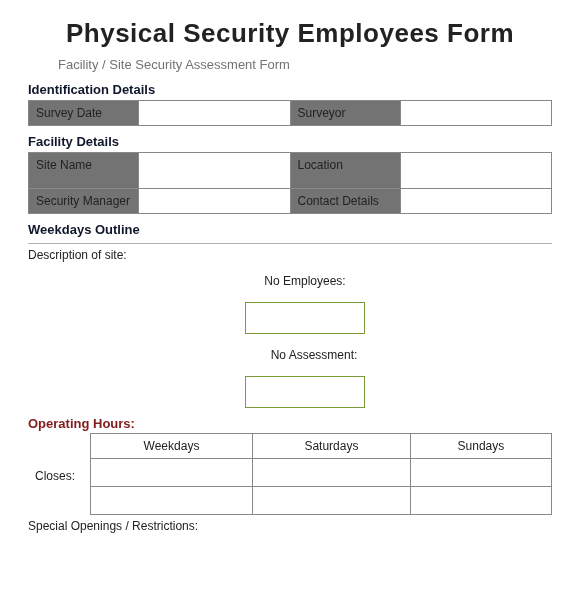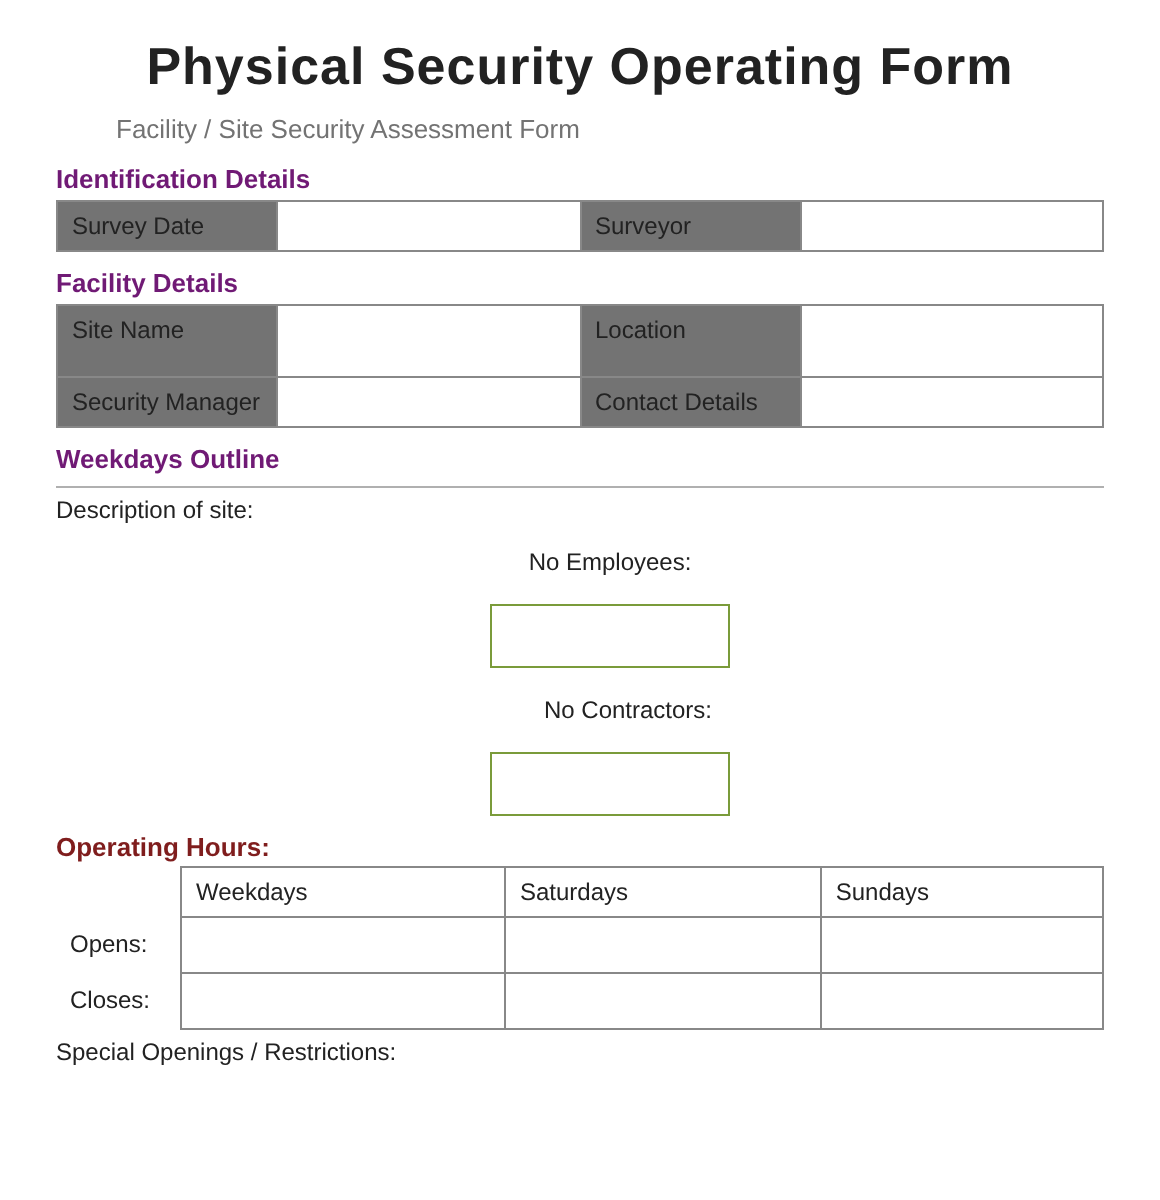--- a/index.html
+++ b/index.html
@@ -23,21 +23,21 @@
       margin-bottom: 8px;
       letter-spacing: 0.5px;
     }
     .subtitle {
       font-size: 13px;
       margin-left: 30px;
       margin-bottom: 10px;
       color: #737373;
     }
     .section-label {
-      color: #701a75;
+      color: #0f172a;
       font-weight: bold;
       font-size: 13px;
       margin-bottom: 3px;
       margin-top: 8px;
     }
     .form-table {
       width: 100%;
       border-collapse: collapse;
       margin-bottom: 6px;
     }
@@ -96,21 +96,21 @@
     }
     .op-table {
       width: 100%;
       border-collapse: collapse;
       margin-left: 0;
     }
     .op-table td, .op-table th {
       border: 1px solid #888;
       padding: 5px 7px;
       font-size: 12px;
-      text-align: left;
+      text-align: center;
       min-width: 60px;
     }
     .op-table th {
       background: #fff;
       font-weight: normal;
     }
     .op-outer {
       display: flex;
       flex-direction: row;
       align-items: flex-start;
@@ -120,21 +120,21 @@
       padding: 5px 7px;
     }
     .special-label {
       font-size: 12px;
       margin-top: 4px;
     }
   </style>
 </head>
 <body>
 
-<h1 class="page-title">Physical Security Operating Form</h1>
+<h1 class="page-title">Physical Security Employees Form</h1>
 <p class="subtitle">Facility / Site Security Assessment Form</p>
 
 <div class="section-label">Identification Details</div>
 <table class="form-table">
   <tbody>
       <tr>
     <td class="label">Survey Date</td>
     <td class="value"></td>
     <td class="label">Surveyor</td>
     <td class="value"></td>
@@ -160,30 +160,29 @@
 </tbody>
   </table>
 
 <div class="section-label">Weekdays Outline</div>
 <hr class="divider">
 <p class="description-label">Description of site:</p>
 
 <div class="employees-row">
   <span class="emp-label">No Employees:</span>
   <span class="green-box"></span>
-  <span class="emp-label" style="margin-left:18px;">No Contractors:</span>
+  <span class="emp-label" style="margin-left:18px;">No Assessment:</span>
   <span class="green-box"></span>
 </div>
 
 <div class="operating-label">Operating Hours:</div>
 
 <div class="op-outer">
   <div style="min-width:62px;">
     <div style="height:27px;"></div>
-    <div class="op-side-label">Opens:</div>
     <div class="op-side-label" style="margin-top:4px;">Closes:</div>
   </div>
   <table class="op-table">
     <tbody>
         <tr>
       <th>Weekdays</th>
       <th>Saturdays</th>
       <th>Sundays</th>
     </tr>
     <tr>

